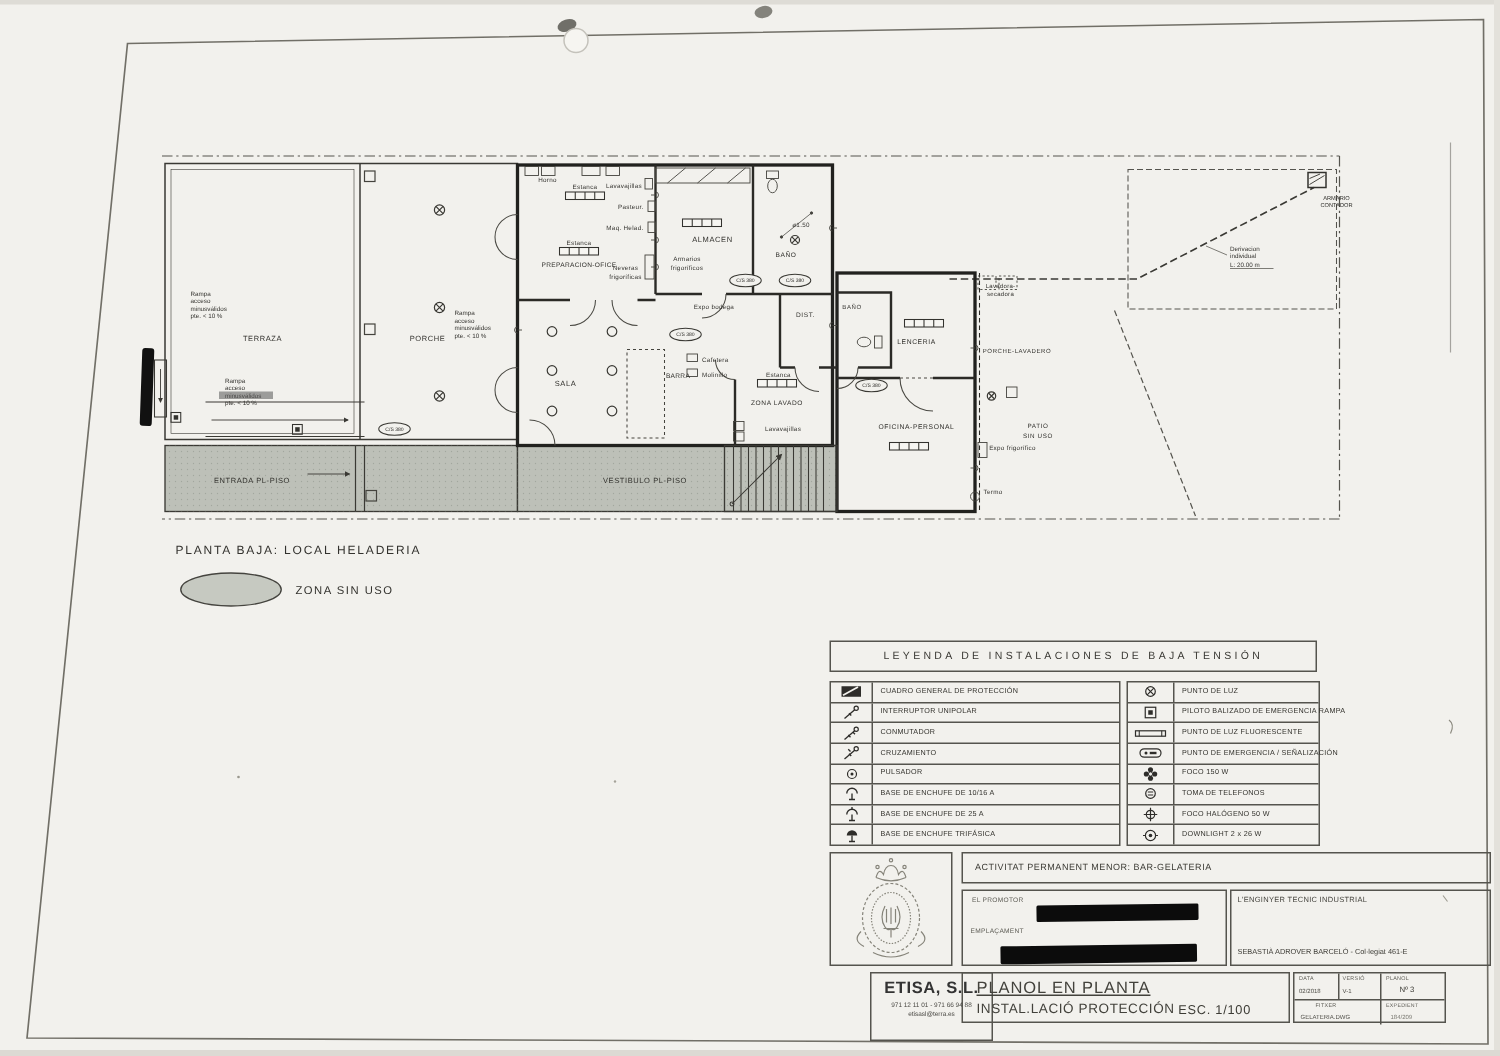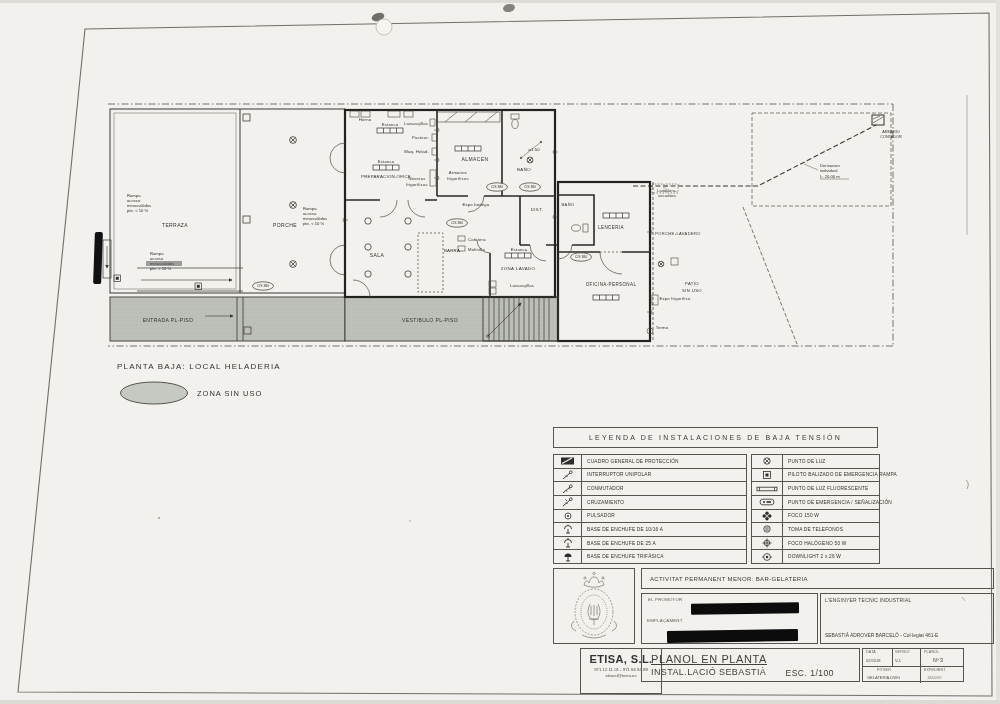--- a/index.html
+++ b/index.html
@@ -593,21 +593,21 @@
   </div>
 
   <div class="box" id="tb-etisa">
     <div id="tb-company">ETISA, S.L.</div>
     <div id="tb-phone">971 12 11 01 - 971 66 94 88</div>
     <div id="tb-email">etisasl@terra.es</div>
   </div>
 
   <div class="box" id="tb-doc">
     <span id="tb-doc-t1">PLANOL EN PLANTA</span>
-    <span id="tb-doc-t2">INSTAL.LACIÓ SEBASTIÀ</span>
+    <span id="tb-doc-t2">INSTAL.LACIÓ PROTECCIÓN</span>
     <span id="tb-scale">ESC. 1/100</span>
   </div>
 
   <div class="box" id="tb-grid">
     <span class="gline" style="left:29px;top:0;width:1px;height:17px;"></span>
     <span class="gline" style="left:57px;top:0;width:1px;height:34px;"></span>
     <span class="gline" style="left:0;top:17px;width:100px;height:1px;"></span>
     <span class="flabel" style="left:3px;top:1px;font-size:3.6px;">DATA</span>
     <span class="gval" style="left:3px;top:9px;">02/2018</span>
     <span class="flabel" style="left:32px;top:1px;font-size:3.6px;">VERSIÓ</span>

